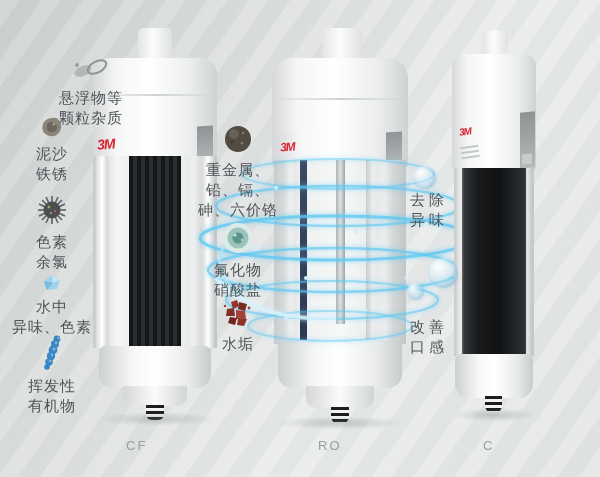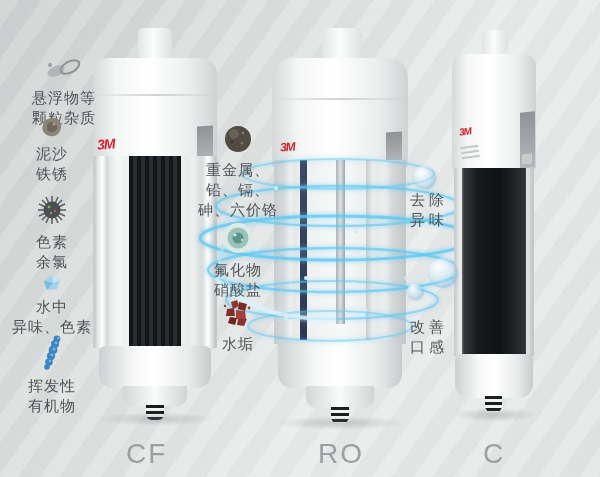--- a/index.html
+++ b/index.html
@@ -10,21 +10,21 @@
   }
   .streaks{
     position:absolute;inset:0;
     background:repeating-linear-gradient(125deg,rgba(255,255,255,.14) 0 16px,rgba(150,155,155,.05) 16px 34px);
     pointer-events:none;
   }
   
   .note{position:absolute;display:flex;flex-direction:column;align-items:center;text-align:center;}
   .note .ln{color:#505457;font-size:15px;line-height:20px;letter-spacing:1px;white-space:nowrap;}
   .ico{margin-bottom:6px;display:block;}
-  .prod-label{position:absolute;color:#9aa0a2;font-size:28px;letter-spacing:2px;}
+  .prod-label{position:absolute;color:#9aa0a2;font-size:13px;letter-spacing:2px;}
   
   .filter{position:absolute;}
   .knob{position:absolute;background:linear-gradient(90deg,#e3e5e5,#fbfcfc 45%,#dfe1e1);border-radius:5px 5px 9px 9px;}
   .bodywhite{position:absolute;background:linear-gradient(90deg,#d6d8d9 0%,#f4f5f5 18%,#ffffff 45%,#eceeee 78%,#cfd2d3 100%);}
   .seam{position:absolute;left:0;right:0;height:2px;background:linear-gradient(90deg,rgba(150,155,158,.0),rgba(150,155,158,.45),rgba(150,155,158,.0));}
   .window{position:absolute;background:linear-gradient(90deg,#c9cccd,#eef0f0 20%,#f7f8f8 50%,#e8eaea 80%,#c3c6c7);overflow:hidden;}
   .tube{position:absolute;top:0;bottom:0;width:12px;background:linear-gradient(90deg,#d8dadb,#ffffff 50%,#cfd2d3);}
   .carbon{position:absolute;top:0;bottom:0;background:repeating-linear-gradient(90deg,#141619 0 4px,#2b2e31 4px 8px);}
   .gloss{position:absolute;top:0;bottom:0;background:linear-gradient(90deg,rgba(255,255,255,0),rgba(255,255,255,.75),rgba(255,255,255,0));}
   .base{position:absolute;background:linear-gradient(90deg,#cdd0d1,#f6f7f7 30%,#ffffff 50%,#e9ebeb 80%,#c8cbcc);border-radius:6px 6px 14px 14px;}
@@ -139,21 +139,21 @@
     <div class="window" style="left:2px;top:138px;width:80px;height:188px;">
       <div class="carbon" style="left:8px;width:64px;background:linear-gradient(90deg,#3a3d40,#17191b 25%,#101214 60%,#303336);"></div>
       <div class="gloss" style="left:2px;width:8px;opacity:.7;"></div>
       <div class="gloss" style="right:3px;width:6px;opacity:.5;"></div>
     </div>
     <div class="base" style="left:3px;top:324px;width:78px;height:44px;"></div>
     <div class="nipple" style="left:33px;top:366px;width:17px;height:16px;"></div>
   </div>
   <div class="shadow" style="left:452px;top:408px;width:86px;"></div>
 
-  <div class="note" style="left:12px;top:56px;width:104px;">
+  <div class="note" style="left:0;top:56px;width:104px;padding-left:39px;">
     <svg class="ico" width="46" height="26" viewBox="0 0 46 26">
       <ellipse cx="15" cy="15" rx="9" ry="5" fill="#a9aeae" opacity=".8" transform="rotate(-24 15 15)"></ellipse>
       <ellipse cx="29" cy="11" rx="10" ry="5.5" fill="none" stroke="#8f9595" stroke-width="2" transform="rotate(-28 29 11)"></ellipse>
       <circle cx="9" cy="9" r="2" fill="#9aa0a0"></circle>
     </svg>
     <div class="ln">悬浮物等</div>
     <div class="ln">颗粒杂质</div>
   </div>
 
   <div class="note" style="left:0;top:116px;width:104px;">

